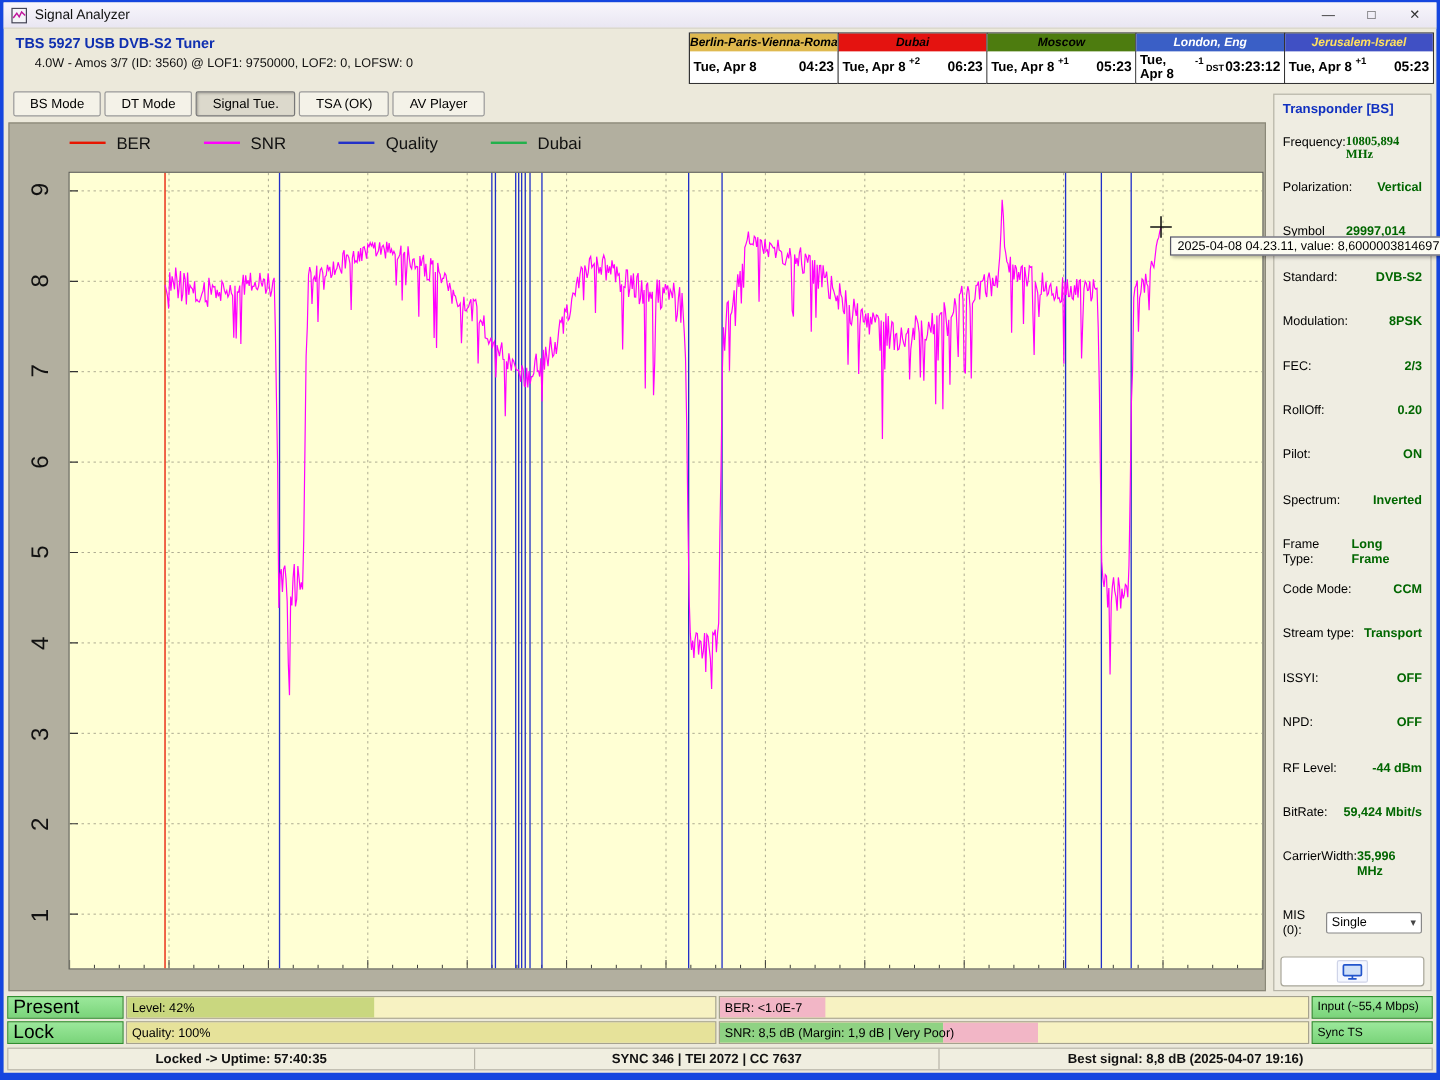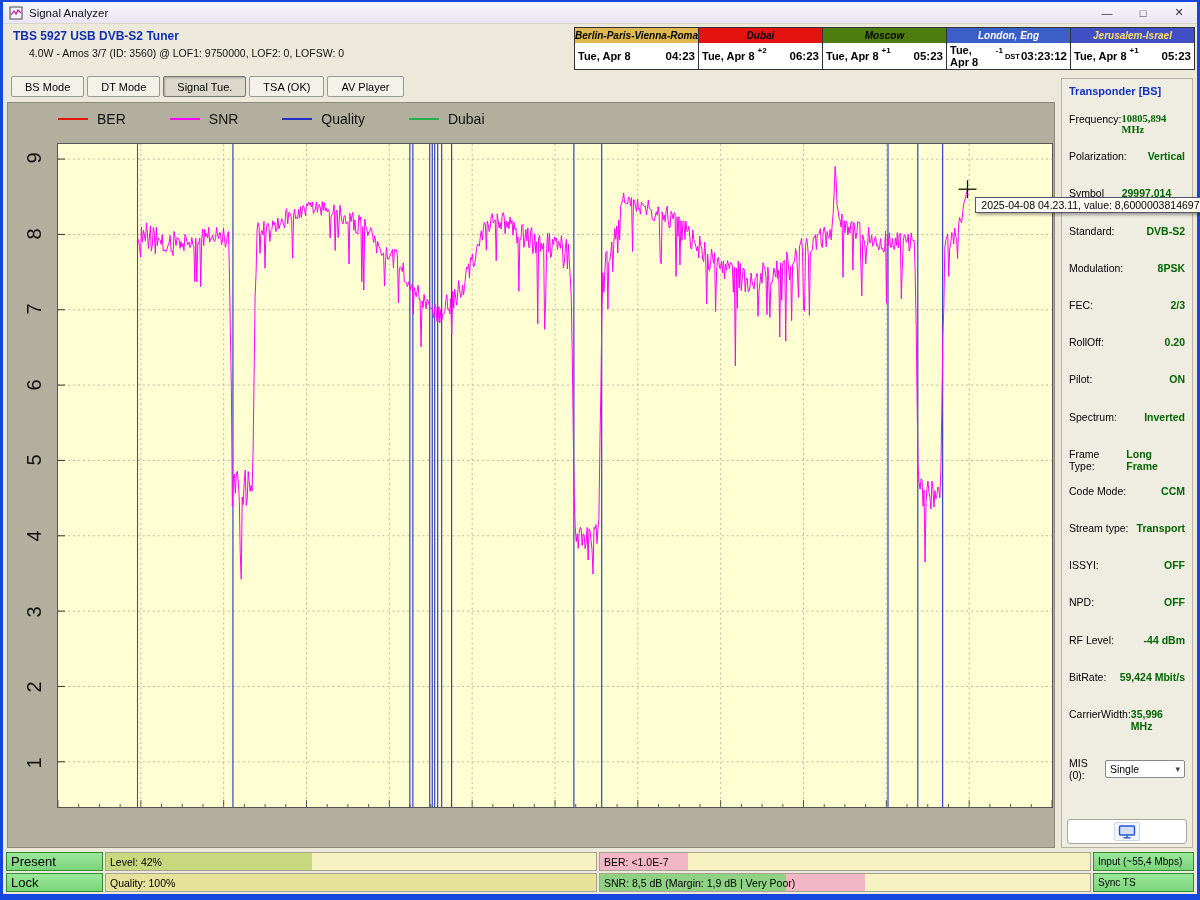--- a/index.html
+++ b/index.html
@@ -64,21 +64,21 @@
     font-size:10.5px; display:flex; align-items:center; justify-content:space-between; padding:0 4px; cursor:default; }
   .chev { font-size:9px; color:#444; }
   .tp-footer { position:absolute; left:5px; right:5px; bottom:3px; height:25px; background:#fff;
     border:1px solid #A8A699; border-radius:3px; display:flex; align-items:center; justify-content:center; }
   .tp-action { width:26px; height:19px; display:flex; align-items:center; justify-content:center;
     border:1px solid #cfd4e8; border-radius:2px; background:#f4f7ff; cursor:default; }
 
   
   .status-rows { flex:0 0 auto; padding:2px 3px 0; }
   .status-row { display:flex; gap:2px; height:19px; margin-bottom:2px; }
-  .sbox { width:97px; background:linear-gradient(#9BE89B,#7AD47A); border:1px solid #2F8F2F; font-size:13px;
+  .sbox { width:97px; background:linear-gradient(#9BE89B,#7AD47A); border:1px solid #2F8F2F; font-size:16px;
     display:flex; align-items:center; padding-left:4px; color:#000; white-space:nowrap; }
   .sbox.right { width:101px; font-size:10px; }
   .sbar { flex:1; position:relative; background:#F7F2C2; border:1px solid #A5A28F; overflow:hidden; }
   .sbar .seg { position:absolute; top:0; bottom:0; }
   .bar-label { position:absolute; left:4px; top:50%; transform:translateY(-50%); font-size:10.5px; z-index:2;
     color:#000; white-space:nowrap; }
 
   
   .statusbar { height:19px; margin:1px 3px 2px; background:#F0EEE0; border:1px solid #B8B5A8; display:flex;
     align-items:stretch; font-size:11px; font-weight:bold; color:#111; flex:0 0 auto; }
@@ -411,14 +411,19 @@
       <div class="sbar">
         <span class="bar-label">SNR: 8,5 dB (Margin: 1,9 dB | Very Poor)</span>
       <div class="seg" style="left: 0%; width: 38%; background: rgb(143, 210, 131);"></div>
           <div class="seg" style="left: 38%; width: 16%; background: rgb(242, 182, 198);"></div>
           <div class="seg" style="left: 54%; width: 46%; background: rgb(247, 242, 194);"></div>
         </div>
       <div class="sbox right">Sync TS</div>
     </div>
   </div>
 
+  <div class="statusbar">
+    <div class="sb-sec sb-left">Locked -&gt; Uptime: 57:40:35</div>
+    <div class="sb-sec sb-center">SYNC 346 | TEI 2072 | CC 7637</div>
+    <div class="sb-sec sb-right">Best signal: 8,8 dB (2025-04-07 19:16)</div>
+  </div>
 
 </div>
 
 </body></html>

